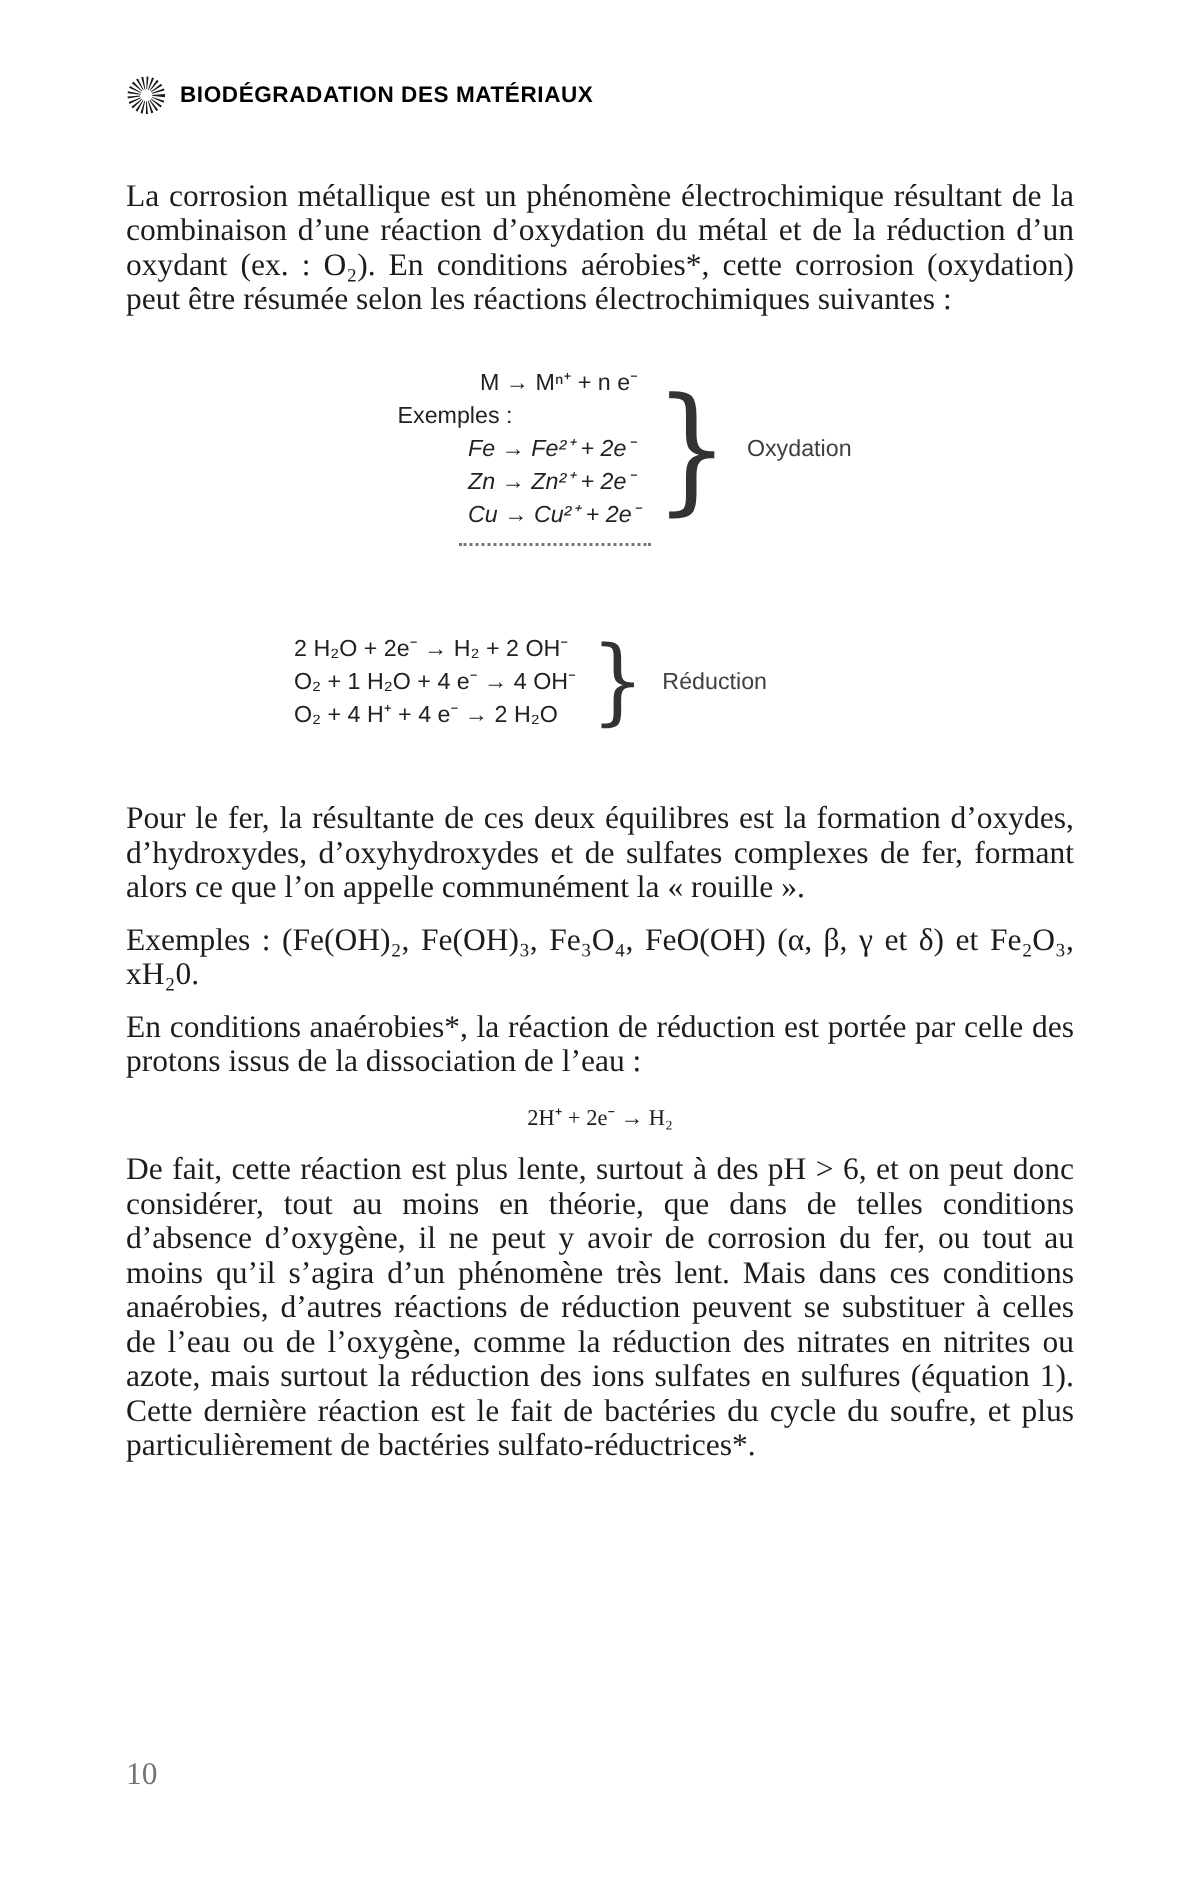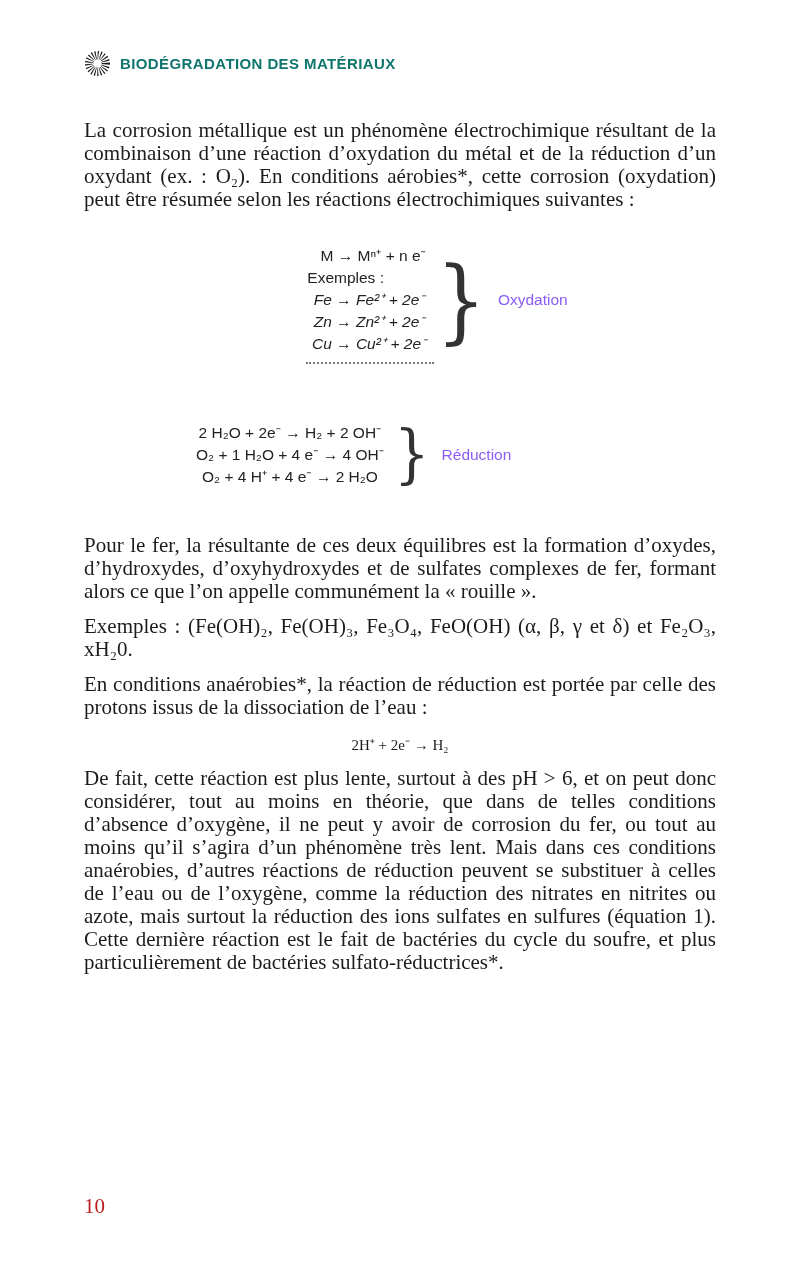--- a/index.html
+++ b/index.html
@@ -5,56 +5,56 @@
   * { margin:0; padding:0; box-sizing:border-box; }
   html,body { background:#ffffff; }
   .page {
     width:800px; height:1267px; background:#ffffff; position:relative;
     font-family:"Liberation Serif", serif; color:#1c1c1c;
     padding:50px 84px 0 84px; overflow:hidden;
   }
   .header { display:flex; align-items:center; gap:9px; margin-bottom:42px; }
   .header .title {
     font-family:"Liberation Sans", sans-serif; font-weight:700;
-    font-size:15px; letter-spacing:0.4px; color:#0f766e;
+    font-size:15px; letter-spacing:0.4px; color:#000000;
   }
   .icon-burst { width:27px; height:27px; flex:0 0 auto; }
   .body-text {
     font-size:21px; line-height:23px; text-align:justify;
     width:632px;
     font-family:Liberation Serif, serif;
   }
   .para-gap { margin-top:12px; }
 
   
-  .eq-wrap { font-family:"Liberation Sans", sans-serif; font-size:15.5px; line-height:22px; color:#222;text-align:center; }
+  .eq-wrap { font-family:"Liberation Sans", sans-serif; font-size:15.5px; line-height:22px; color:#222; }
   .eq-block { display:flex; align-items:center; }
   .eq-ox { margin-top:34px; margin-left:181px; }
   .eq-red { margin-top:58px; margin-left:112px; }
   .eq-lines { white-space:nowrap; }
   .indent-m { padding-left:55px; }
   .indent-ex { padding-left:47px;font-style:italic; }
   .brace {
     font-family:"DejaVu Serif", serif; font-weight:400; color:#333;
     margin-left:10px; line-height:1;
   }
   .brace-tall { font-size:78px; transform:scaleY(1.18); }
   .brace-mid  { font-size:56px; transform:scaleY(1.12); }
-  .eq-label { margin-left:12px; font-size:15.5px; color:#8b5cf6; }
+  .eq-label { margin-left:12px; font-size:15.5px; color:#404040; }
   .dotted-divider {
     width:128px; margin-left:222px; margin-top:7px;
     border-top:2px dotted #777; height:0;
   }
 
   .center-eq {
     text-align:center; font-size:15px; margin:15px 0 13px 0;
     font-family:"Liberation Serif", serif;
   }
   .page-number {
-    position:absolute; left:84px; top:1170px; font-size:21px; color:#b91c1c;margin-top:24px;
+    position:absolute; left:84px; top:1170px; font-size:21px; color:#737373;
   }
 </style>
 </head>
 <body>
 
 <div class="page">
 
   <div class="header">
     <svg class="icon-burst" viewBox="0 0 27 27" aria-hidden="true">
       <circle cx="13.5" cy="13.5" r="8" fill="none" stroke="#1a1a1a" stroke-width="9" stroke-dasharray="0.9 1.45"></circle>

